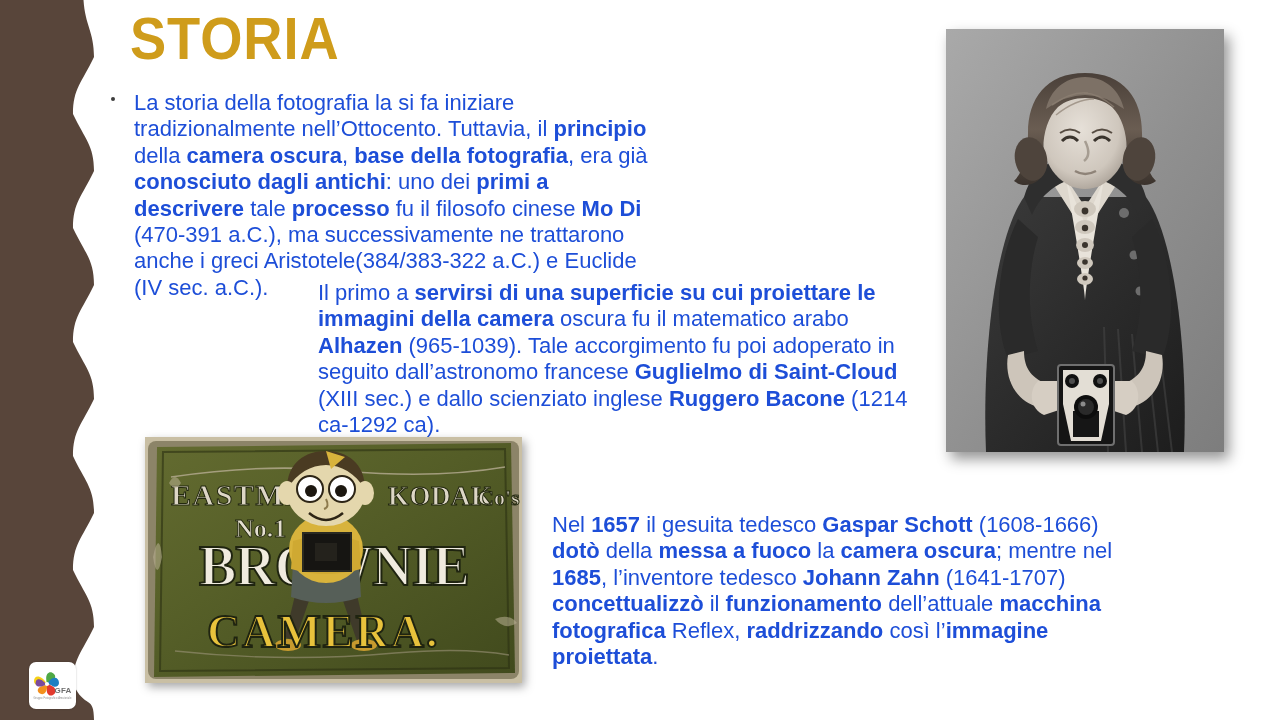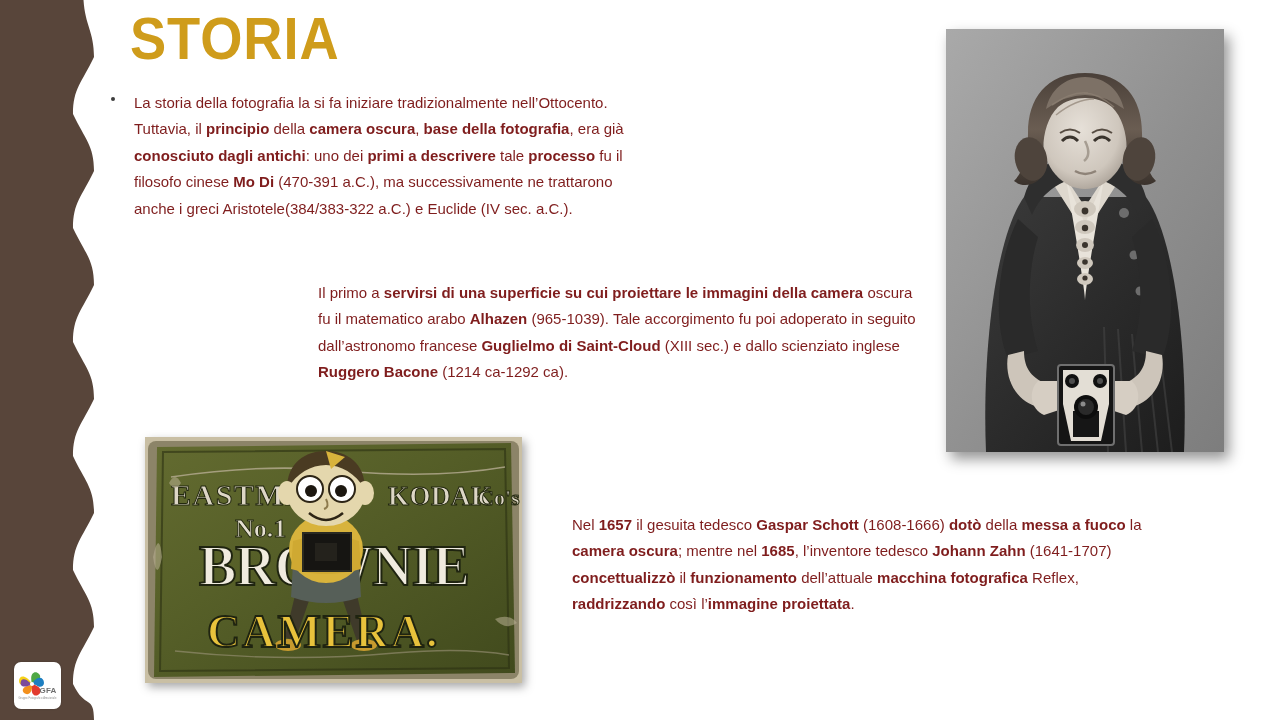--- a/index.html
+++ b/index.html
@@ -23,21 +23,21 @@
   #left-band svg{ display:block; width:110px; height:720px; }
 
   
   #right-band{
     position:absolute; left:1248px; top:0; width:32px; height:720px;
     z-index:2;
   }
 
   
   #logo-badge{
-    position:absolute; left:14px; top:662px; width:47px; height:47px;
+    position:absolute; left:29px; top:662px; width:47px; height:47px;
     background:#ffffff; border-radius:7px; z-index:5;
     display:flex; flex-direction:column; align-items:center; justify-content:center;
     box-shadow:0 0 2px rgba(0,0,0,.25);
   }
   #logo-badge .swirlwrap{ position:relative; width:40px; height:26px; }
   #logo-badge svg{ position:absolute; left:0; top:0; }
   #logo-badge .gfa-text{
     position:absolute; right:1px; bottom:2px;
     font-family:"Liberation Sans", sans-serif;
     font-size:8px; font-weight:bold; color:#6e6e6e; letter-spacing:.2px;
@@ -54,32 +54,32 @@
     font-size:59px; font-weight:bold; color:#CF9C1B;
     letter-spacing:1px; line-height:1;
     transform:scaleX(.92); transform-origin:left top;
     z-index:3;
   }
 
   
   .textblock{
     position:absolute; z-index:3;
     font-family:"Liberation Sans", sans-serif;
-    font-size:15px; color:#7f1d1d; line-height:26.4px;
+    font-size:22px; color:#1d4ed8; line-height:26.4px;
     text-rendering:optimizeLegibility;
   }
   .textblock b{ font-weight:bold; }
 
   #para1{ left:134px; top:90px; width:520px; }
   #bullet1{
     position:absolute; left:111px; top:97px; width:4px; height:4px;
     background:#3d3d3d; border-radius:50%; z-index:3;
   }
   #para2{ left:318px; top:280px; width:600px; }
-  #para3{ left:572px; top:512px; width:600px; }
+  #para3{ left:552px; top:512px; width:600px; }
 
   
   #photo-girl{
     position:absolute; left:946px; top:29px; width:278px; height:423px;
     z-index:3;
     box-shadow:5px 7px 13px rgba(0,0,0,.42);
     background:#8d8d8d;
     overflow:hidden;
   }
   #photo-girl svg{ display:block; }

